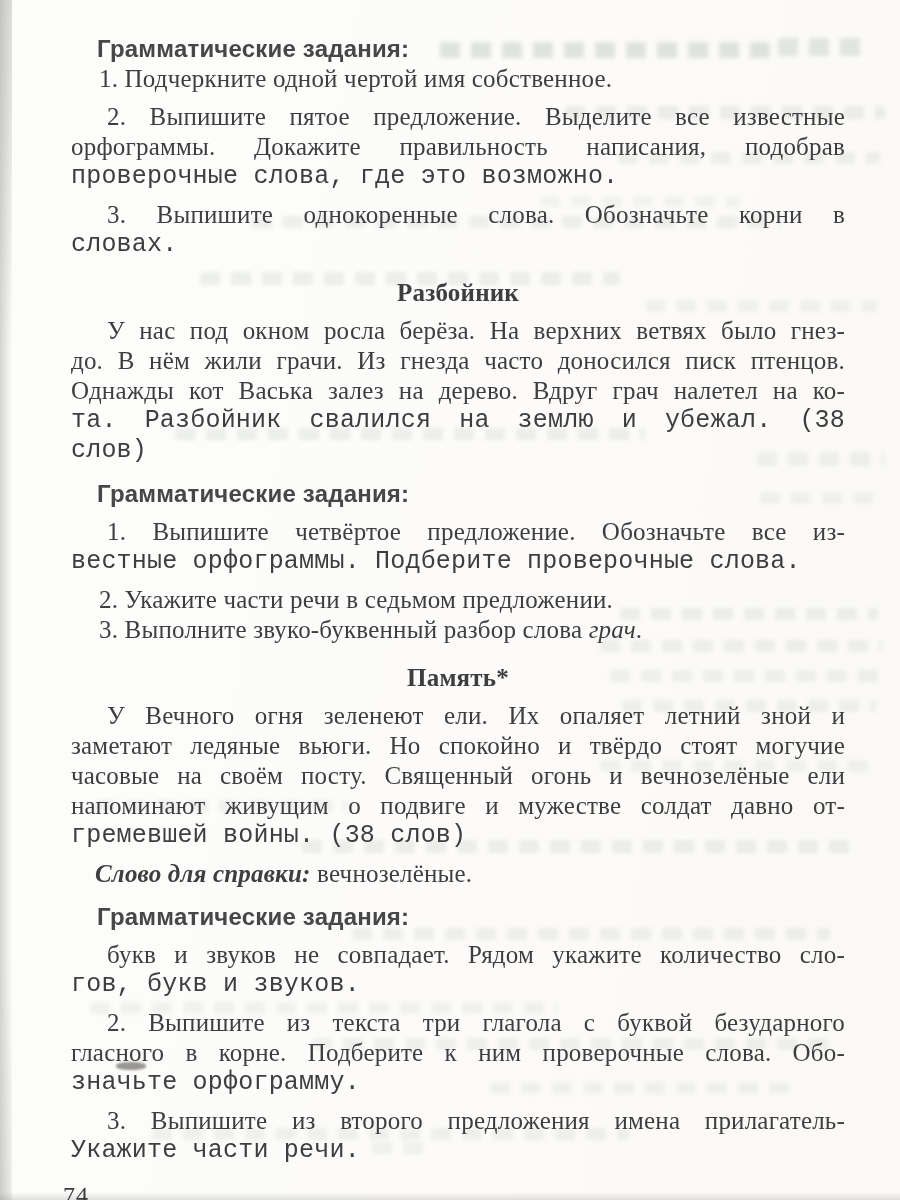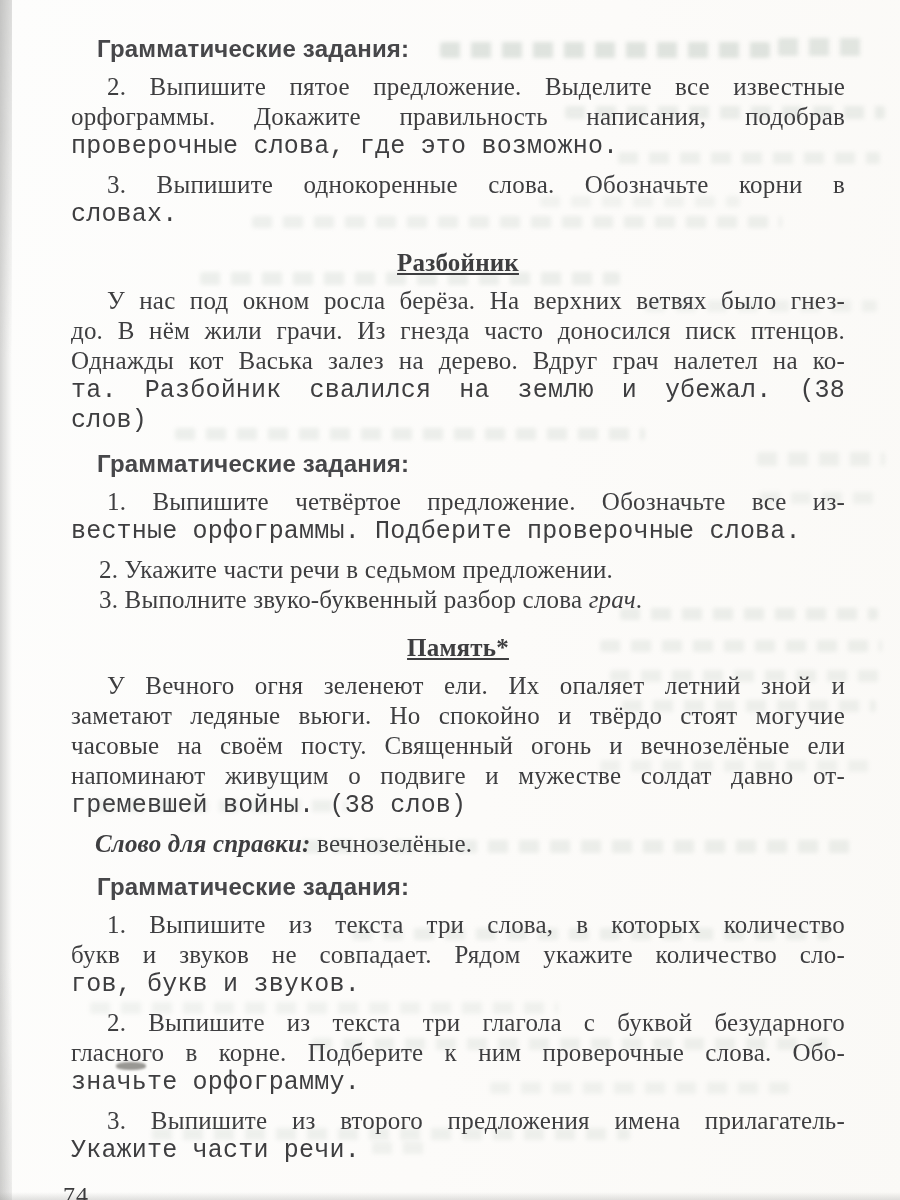--- a/index.html
+++ b/index.html
@@ -75,21 +75,20 @@
   }
   .jline.jlast { text-align-last: left; font-family: Liberation Mono, monospace; }
   .indent1 .jline:first-child { text-indent: 36px; }
   .line-single { text-indent: 36px; }
 
   .dict-title {
     text-align: center;
     font-weight: 700;
     font-size: 25px;
     margin: 18px 0 8px 0;
-    text-decoration: underline;
   }
 
   .ref-note { text-indent: 32px; margin: 0; }
   .ref-label { font-weight: 700; font-style: italic; margin-top: 44px; }
 
   .page-number {
     text-align: left;
     font-size: 24px;
     letter-spacing: 1px;
     margin-top: 14px;
@@ -129,20 +128,21 @@
       <div class="bleed" style="left: 490px; top: 1082px; width: 300px; height: 12px; opacity: 0.2;"></div>
       <div class="bleed" style="left: 152px; top: 1128px; width: 478px; height: 12px; opacity: 0.24;"></div>
       <div class="bleed" style="left: 372px; top: 1142px; width: 52px; height: 12px; opacity: 0.22;"></div>
       <div class="smudge" style="left: 116px; top: 1062px; width: 30px; height: 8px;"></div>
     </div>
 
   <div class="content">
 
     <div>
       <p class="tasks-heading">Грамматические задания:</p>
+      <div class="line-single">1. Подчеркните одной чертой имя собственное.</div>
       <div class="para indent1">
           <div class="jline">2. Выпишите пятое предложение. Выделите все известные</div>
           <div class="jline">орфограммы. Докажите правильность написания, подобрав</div>
           <div class="jline jlast">проверочные слова, где это возможно.</div>
         </div>
       <div class="para indent1">
           <div class="jline">3. Выпишите однокоренные слова. Обозначьте корни в</div>
           <div class="jline jlast">словах.</div>
         </div>
     </div>
@@ -175,21 +175,20 @@
           <div class="jline">часовые на своём посту. Священный огонь и вечнозелёные ели</div>
           <div class="jline">напоминают живущим о подвиге и мужестве солдат давно от-</div>
           <div class="jline jlast">гремевшей войны. (38 слов)</div>
         </div>
       <p class="ref-note"><span class="ref-label">Слово для справки:</span><span> вечнозелёные.</span></p>
     </div>
 
     <div>
       <p class="tasks-heading spaced">Грамматические задания:</p>
       <div class="para indent1">
-          <div class="jline">1. Выпишите из текста три слова, в которых количество</div>
           <div class="jline">букв и звуков не совпадает. Рядом укажите количество сло-</div>
           <div class="jline jlast">гов, букв и звуков.</div>
         </div>
       <div class="para indent1">
           <div class="jline">2. Выпишите из текста три глагола с буквой безударного</div>
           <div class="jline">гласного в корне. Подберите к ним проверочные слова. Обо-</div>
           <div class="jline jlast">значьте орфограмму.</div>
         </div>
       <div class="para indent1">
           <div class="jline">3. Выпишите из второго предложения имена прилагатель-</div>

